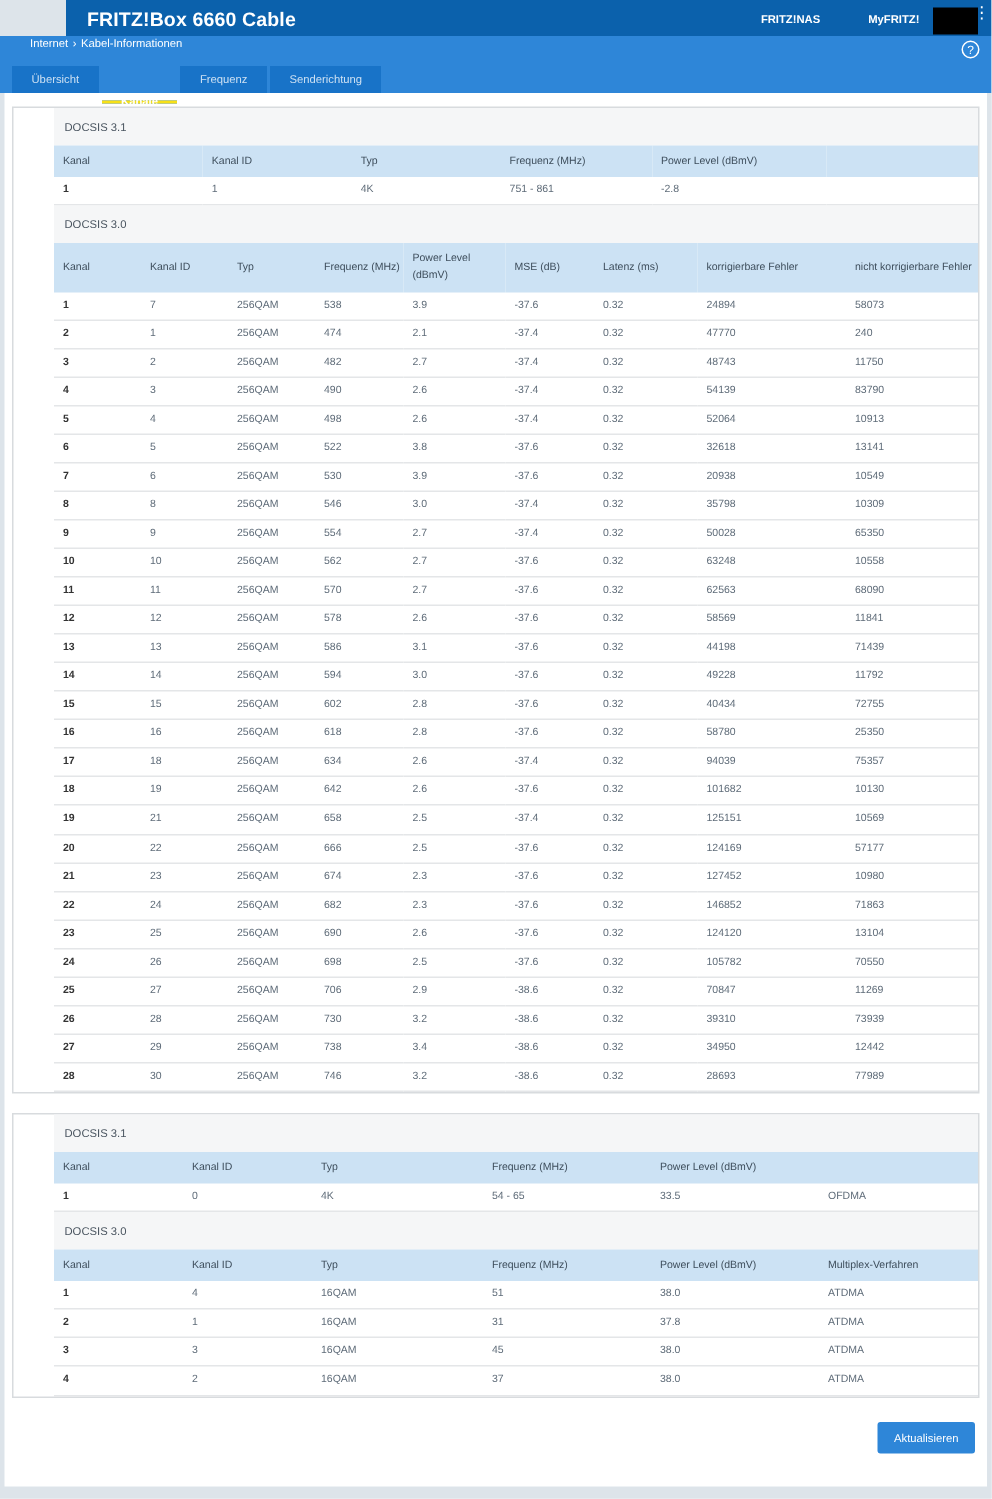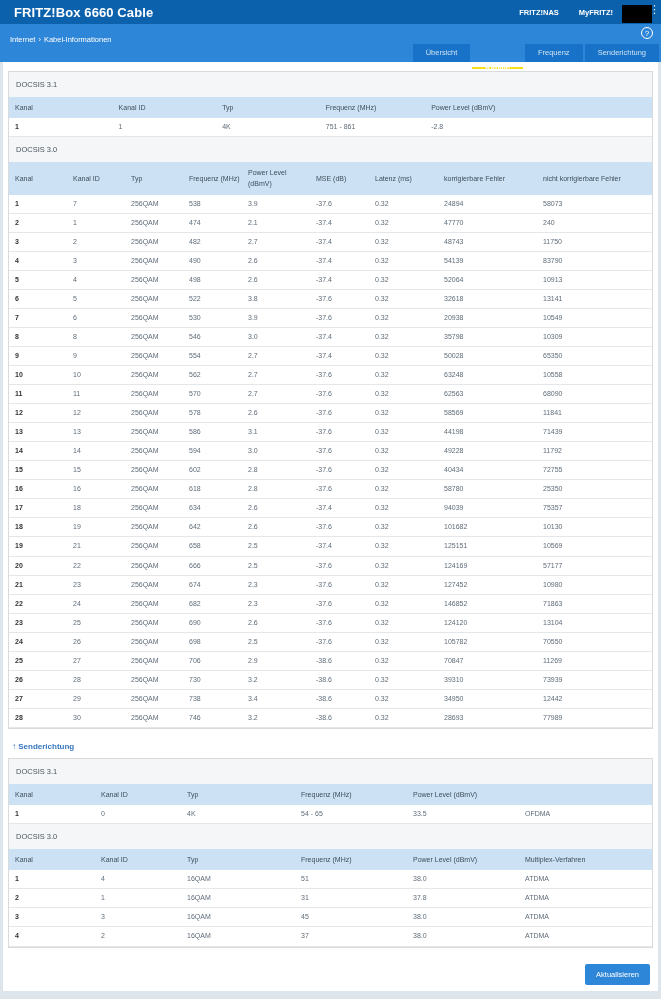--- a/index.html
+++ b/index.html
@@ -6,51 +6,51 @@
   html { background: #d9e1e8; }
   body {
     width: 661px; height: 999px; margin: 0 auto; position: relative;
     font-family: "Liberation Sans", sans-serif;
     background: var(--pagebg, #dde4ea);
     overflow: hidden;
   }
   
   .topbar {
     height: 24px; background: var(--topbar, #0b61ac);
-    display: flex; align-items: center; padding-left: 14px; position: relative;
+    display: flex; align-items: center; padding-left: 14px; position: relative; margin-left: 44px;
   }
   .app-title { color: #fff; font-weight: bold; font-size: 13px; letter-spacing: .1px; }
-  .top-links { margin-left: auto; margin-right: 48px; display: flex; gap: 20px; align-items: flex-start; }
+  .top-links { margin-left: auto; margin-right: 48px; display: flex; gap: 32px; align-items: flex-start; }
   .top-link { color: #fff; font-size: 7.5px; font-weight: bold; text-decoration: none; cursor: pointer; }
   .redacted { position: absolute; right: 9px; top: 5px; width: 30px; height: 18px; background: #000; z-index: 3; }
   .kebab { position: absolute; right: 1px; top: 4px; color: #fff; font-size: 11px; line-height: 1; cursor: pointer; }
   
   .crumbbar {
     height: 20px; background: var(--bluebar, #2e86d8);
-    display: flex; align-items: flex-end; padding: 0 10px; position: relative;
+    display: flex; align-items: flex-start; padding: 0 20px; position: relative;
   }
   .crumb { color: #fff; font-size: 7.5px; }
   .crumb-sep { color: #fff; font-size: 7.5px; margin: 0 3px; }
   .help {
     position: absolute; right: 8px; top: 3px; width: 12px; height: 12px;
     border: 1px solid #fff; border-radius: 50%; color: #fff; font-size: 8px;
     display: flex; align-items: center; justify-content: center; cursor: pointer;
   }
   
-  .tabbar { height: 18px; background: var(--bluebar, #2e86d8); display: flex; padding-left: 8px; justify-content: flex-end; }
+  .tabbar { height: 18px; background: var(--bluebar, #2e86d8); display: flex; padding-left: 8px; }
   .tab {
     background: var(--tabbg, #1873c8); color: rgba(255,255,255,.78); font-size: 7.5px;
     padding: 0 13px; display: flex; align-items: center; margin-right: 2px;
     border-bottom: 2px solid transparent; cursor: pointer;
   }
   .tab.active { color: #fff; font-weight: bold; border-bottom: 2px solid var(--tabunderline, #f7e017); margin-top: 23px; }
   
   .content { background: #fff; margin: 0 3px; padding: 9px 5px 6px; min-height: 929px; }
   .section-title { color: var(--accent, #3677c0); font-size: 8px; font-weight: bold; margin: 3px 0 7px 4px; }
-  .card { border: 1px solid #d8dbde; margin-bottom: 13px; background: #fff; }
+  .card { border: 1px solid #d8dbde; margin-bottom: 13px; background: #fff; padding-left: 27px; }
   .caption { background: #f5f6f7; color: #49545f; font-size: 7.5px; padding: 8px 7px; }
   table { width: 100%; border-collapse: collapse; table-layout: fixed; font-size: 7px; }
   thead th {
     background: var(--theadbg, #cce2f4); color: #3e4e5c; font-weight: normal;
     text-align: left; padding: 5px 6px; line-height: 1.6; white-space: nowrap;
   }
   .t-down thead th:nth-child(5) { white-space: normal; }
   tbody td {
     color: #5f6c79; padding: 5px 6px; border-bottom: 1px solid #e4e6e8;
     white-space: nowrap; overflow: hidden; line-height: 1.15;
@@ -454,24 +454,20 @@
             <td>3.2</td>
             <td>-38.6</td>
             <td>0.32</td>
             <td>28693</td>
             <td>77989</td>
           </tr>
         </tbody>
       </table>
   </div>
 
-  <div class="section-title">
-    <span>↑</span>
-    <span>Senderichtung</span>
-  </div>
 
   <div class="card">
     <div class="caption">DOCSIS 3.1</div>
     <table class="t-up">
         <thead>
           <tr>
             <th>Kanal</th>
             <th>Kanal ID</th>
             <th>Typ</th>
             <th>Frequenz (MHz)</th>

